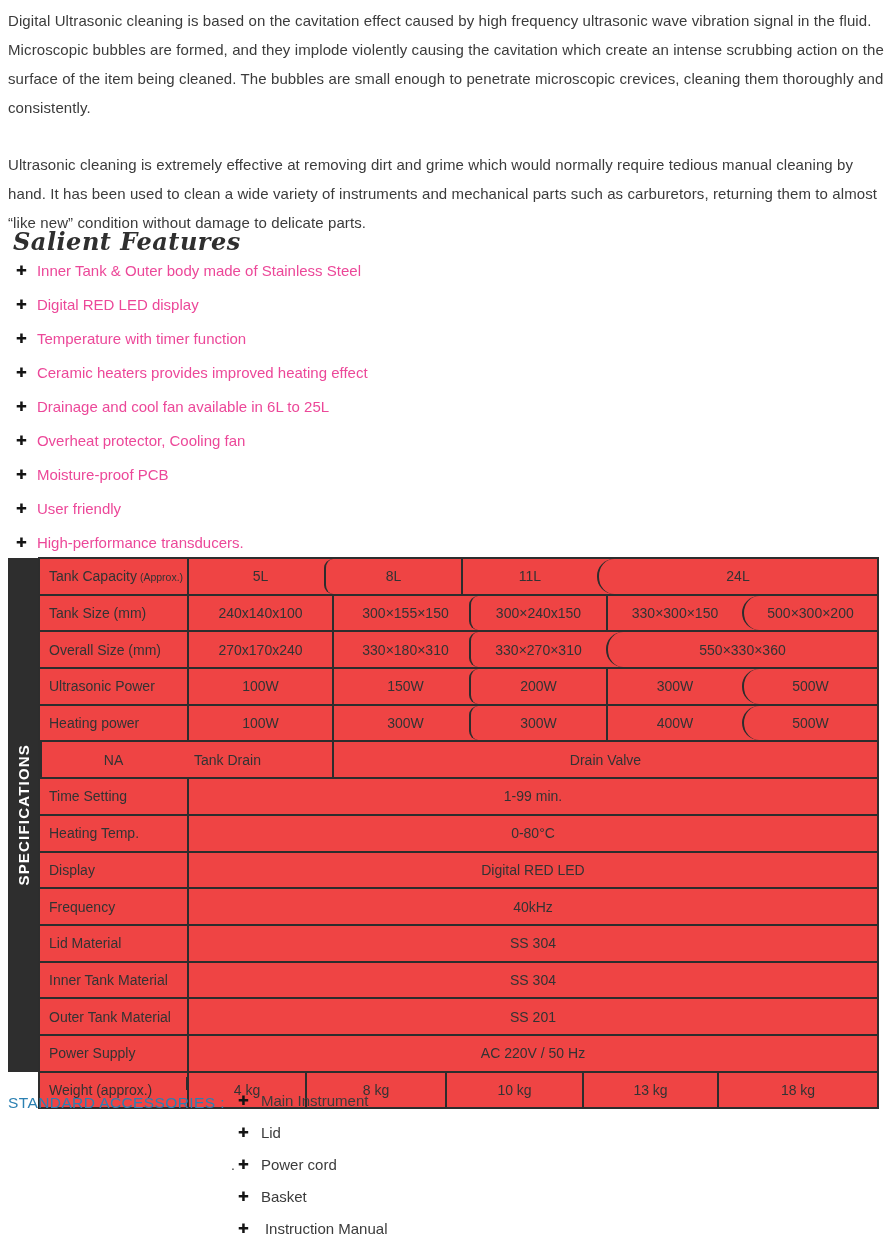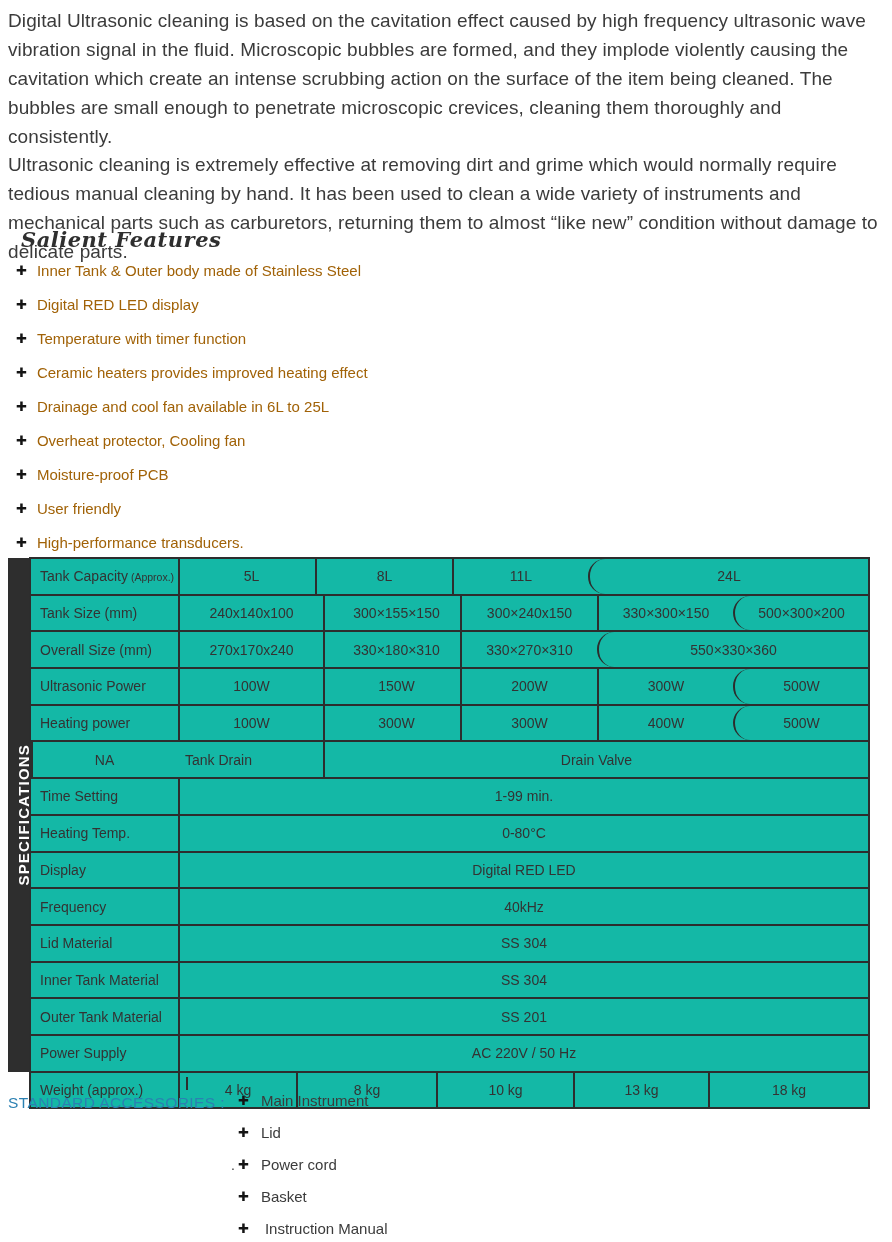--- a/index.html
+++ b/index.html
@@ -3,59 +3,59 @@
 <meta charset="utf-8">
 <style>
   html,body { margin:0; padding:0; background:#ffffff; }
   .page {
     position:relative; width:892px; height:1242px;
     background:#ffffff; overflow:hidden;
     font-family:"Liberation Sans", sans-serif;
     color:#3a3a3a;
   }
   
-  .para { position:absolute; left:8px; width:876px; font-size:19px; line-height:29px; color:#3b3b3b; letter-spacing:0.1px; }
+  .para { position:absolute; left:8px; width:876px; font-size:15px; line-height:29px; color:#3b3b3b; letter-spacing:0.1px; }
   .para1 { top:6px; }
   .para2 { top:150px; }
 
   
   .features-heading {
     position:absolute; left:13px; top:227px;
     font-family:"DejaVu Serif", serif; font-style:italic; font-weight:600;
-    font-size:21px; color:#2f2f2f; letter-spacing:0.5px;margin-left:8px;
+    font-size:24px; color:#2f2f2f; letter-spacing:0.5px;
   }
   .features-list { position:absolute; left:16px; top:262px; display:flex; flex-direction:column; gap:17px; }
   .feat-item { display:flex; align-items:flex-start; gap:10px; }
   .bullet { font-size:13px; line-height:17px; color:#141414; flex:0 0 auto; }
-  .feat-label { font-size:15px; line-height:17px; color:#a16207; }
+  .feat-label { font-size:15px; line-height:17px; color:#ec4899; }
 
   
   .spec-sidebar {
     position:absolute; left:8px; top:558px; width:30px; height:514px;
     background:#2e2e2e; display:flex; align-items:center; justify-content:center;
   }
   .spec-sidebar span {
     writing-mode:vertical-rl; transform:rotate(180deg);
     color:#ffffff; font-weight:bold; font-size:15px; letter-spacing:1.2px;
     white-space:nowrap;
   }
   .spec-table {
-    position:absolute; left:29px; top:557px; width:837px;
-    border:2px solid #2d2d2d; background:#14b8a6;
+    position:absolute; left:38px; top:557px; width:837px;
+    border:2px solid #2d2d2d; background:#ef4444;
   }
   .trow { display:flex; height:34.7px; border-top:2px solid #2d2d2d; }
   .trow.first { border-top:none; }
   .tcell {
     display:flex; align-items:center; justify-content:center;
     font-size:14px; color:#333333; box-sizing:border-box;
     border-left:2px solid #2d2d2d; overflow:hidden; white-space:nowrap;
   }
   .tcell.lbl { width:147px; justify-content:flex-start; padding-left:9px; border-left:none; }
   .lbl-suffix { font-size:10.5px; margin-left:3px; padding-top:2px; }
-  .c1 { width:145px; } .c2 { width:137px;padding-left:8px; } .c3 { width:137px; } .c4 { width:136px; } .c5 { flex:1;border-radius:17px; }
+  .c1 { width:145px; } .c2 { width:137px;padding-left:8px; } .c3 { width:137px;border-radius:9px; } .c4 { width:136px; } .c5 { flex:1;border-radius:17px; }
   .w1 { width:118px; } .w2 { width:140px; } .w3 { width:137px; } .w4 { width:135px; } .w5 { flex:1; }
   .span-cell { flex:1; }
   .table-artifact-line { position:absolute; left:186px; top:1077px; width:2px; height:13px; background:#2d2d2d; }
 
   
   .accessories-label {
     position:absolute; left:8px; top:1094px;
     color:#2b80b2; font-size:15.5px; letter-spacing:0.4px;
   }
   .accessories-list { position:absolute; left:238px; top:1092px; display:flex; flex-direction:column; gap:15px; }

